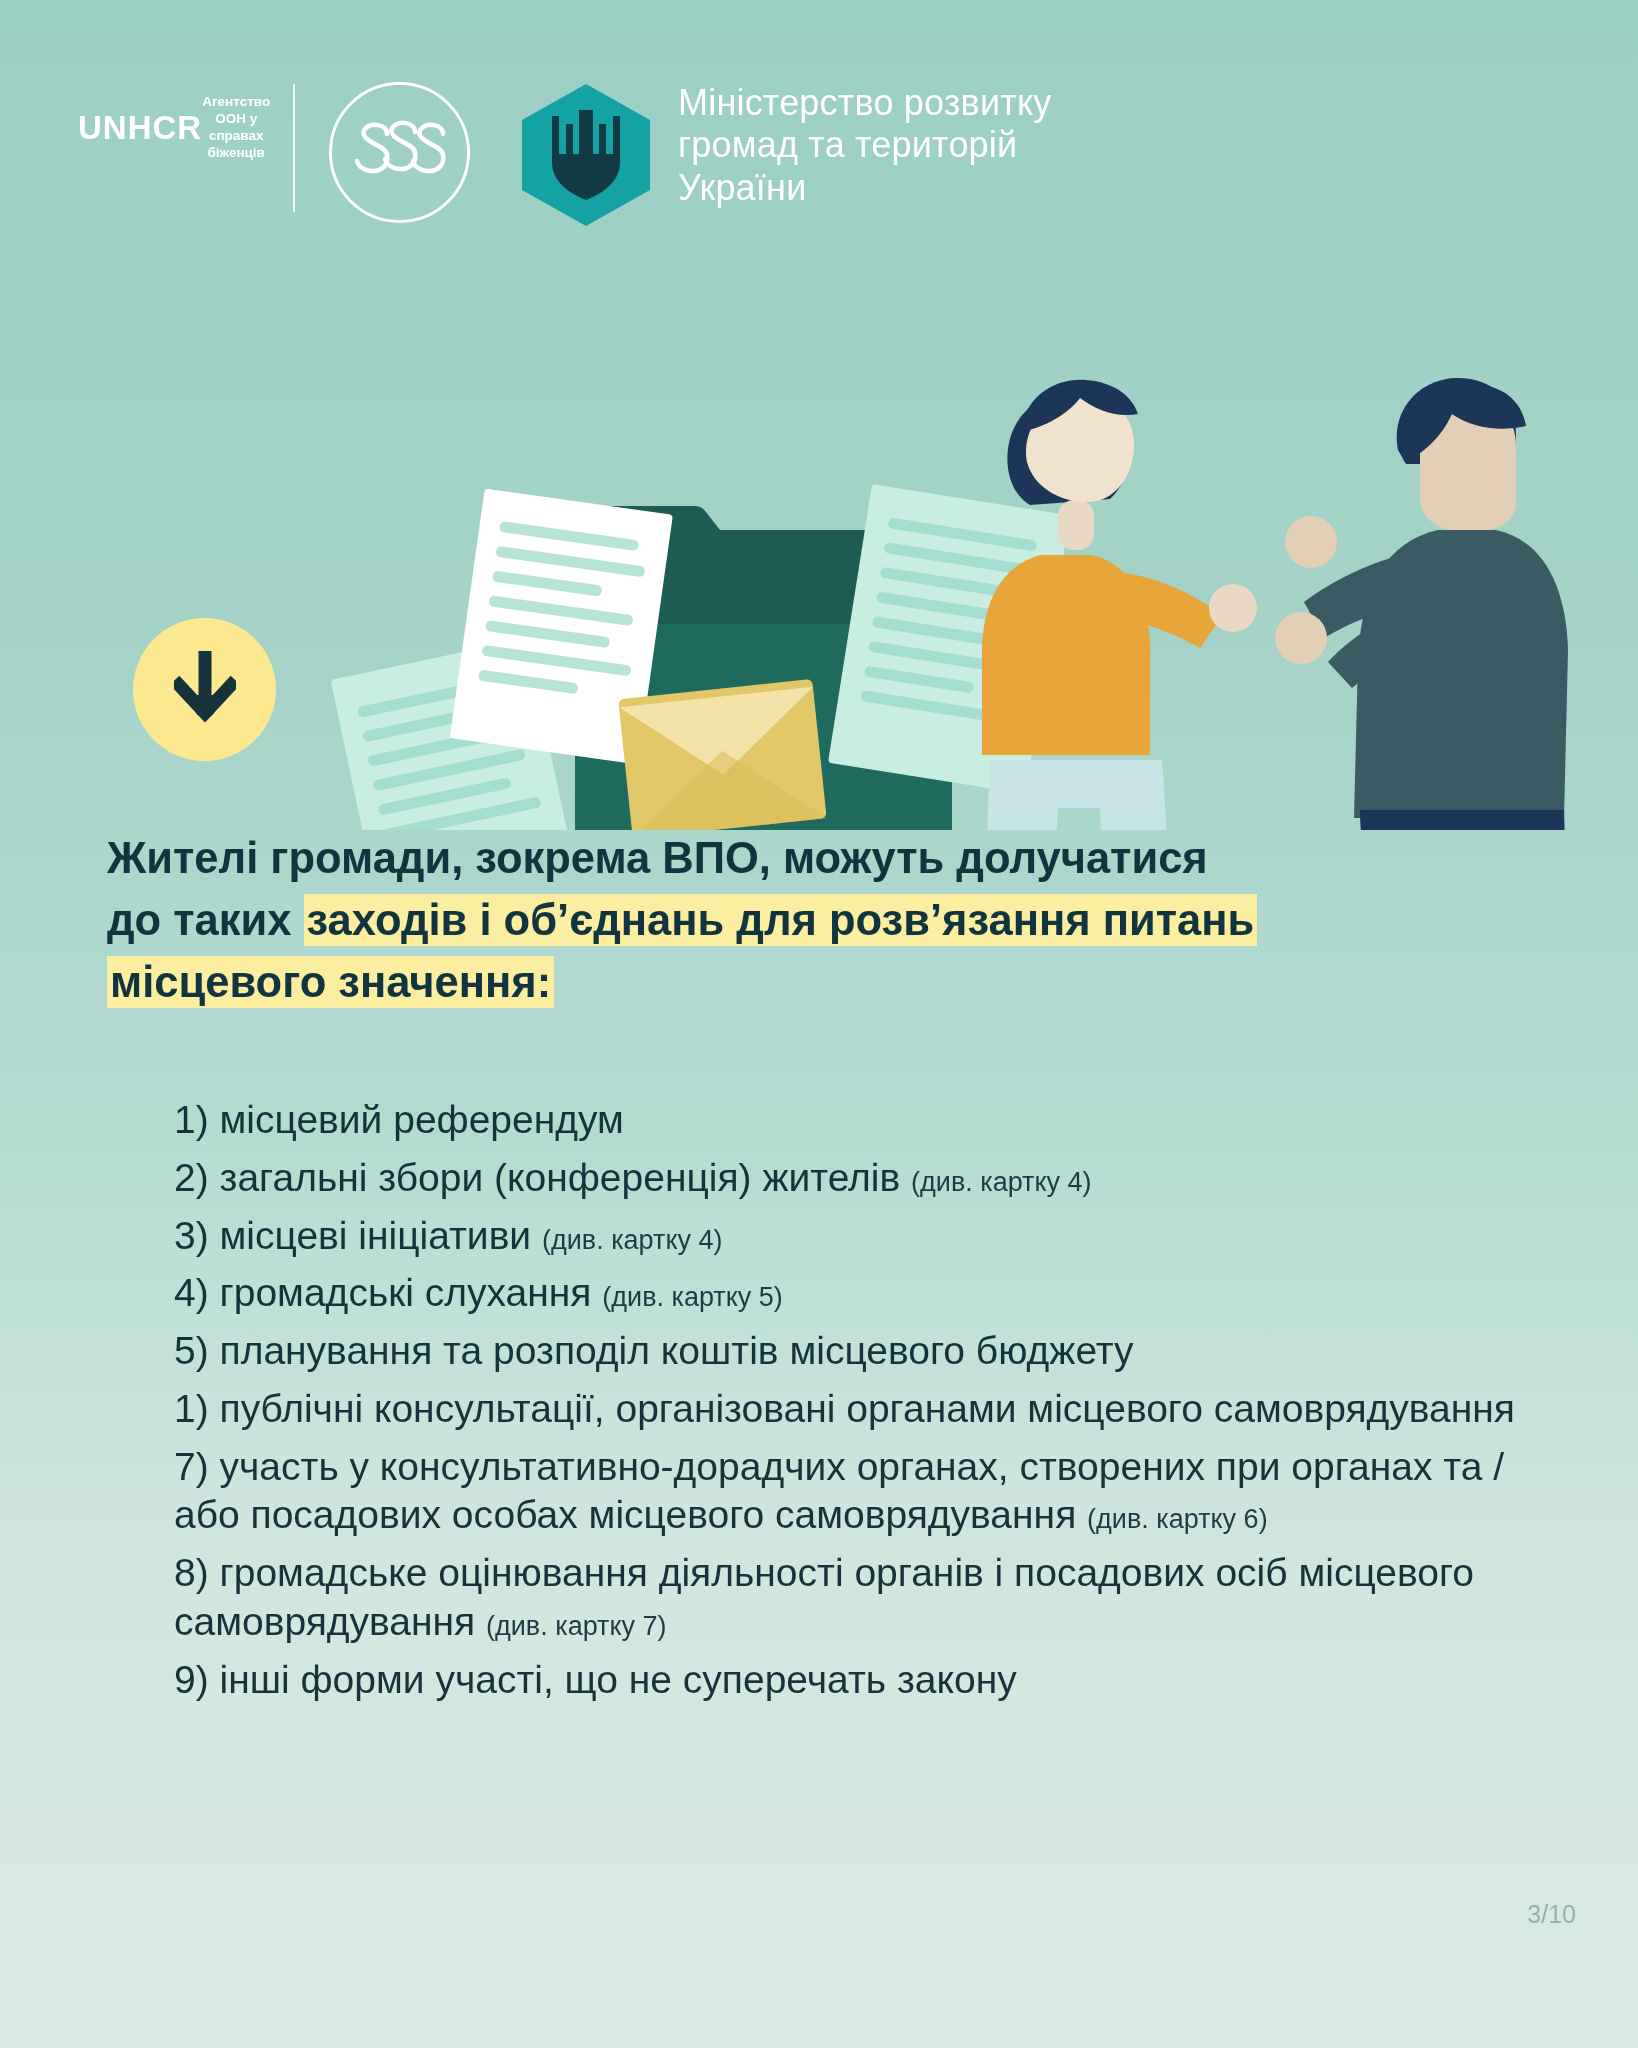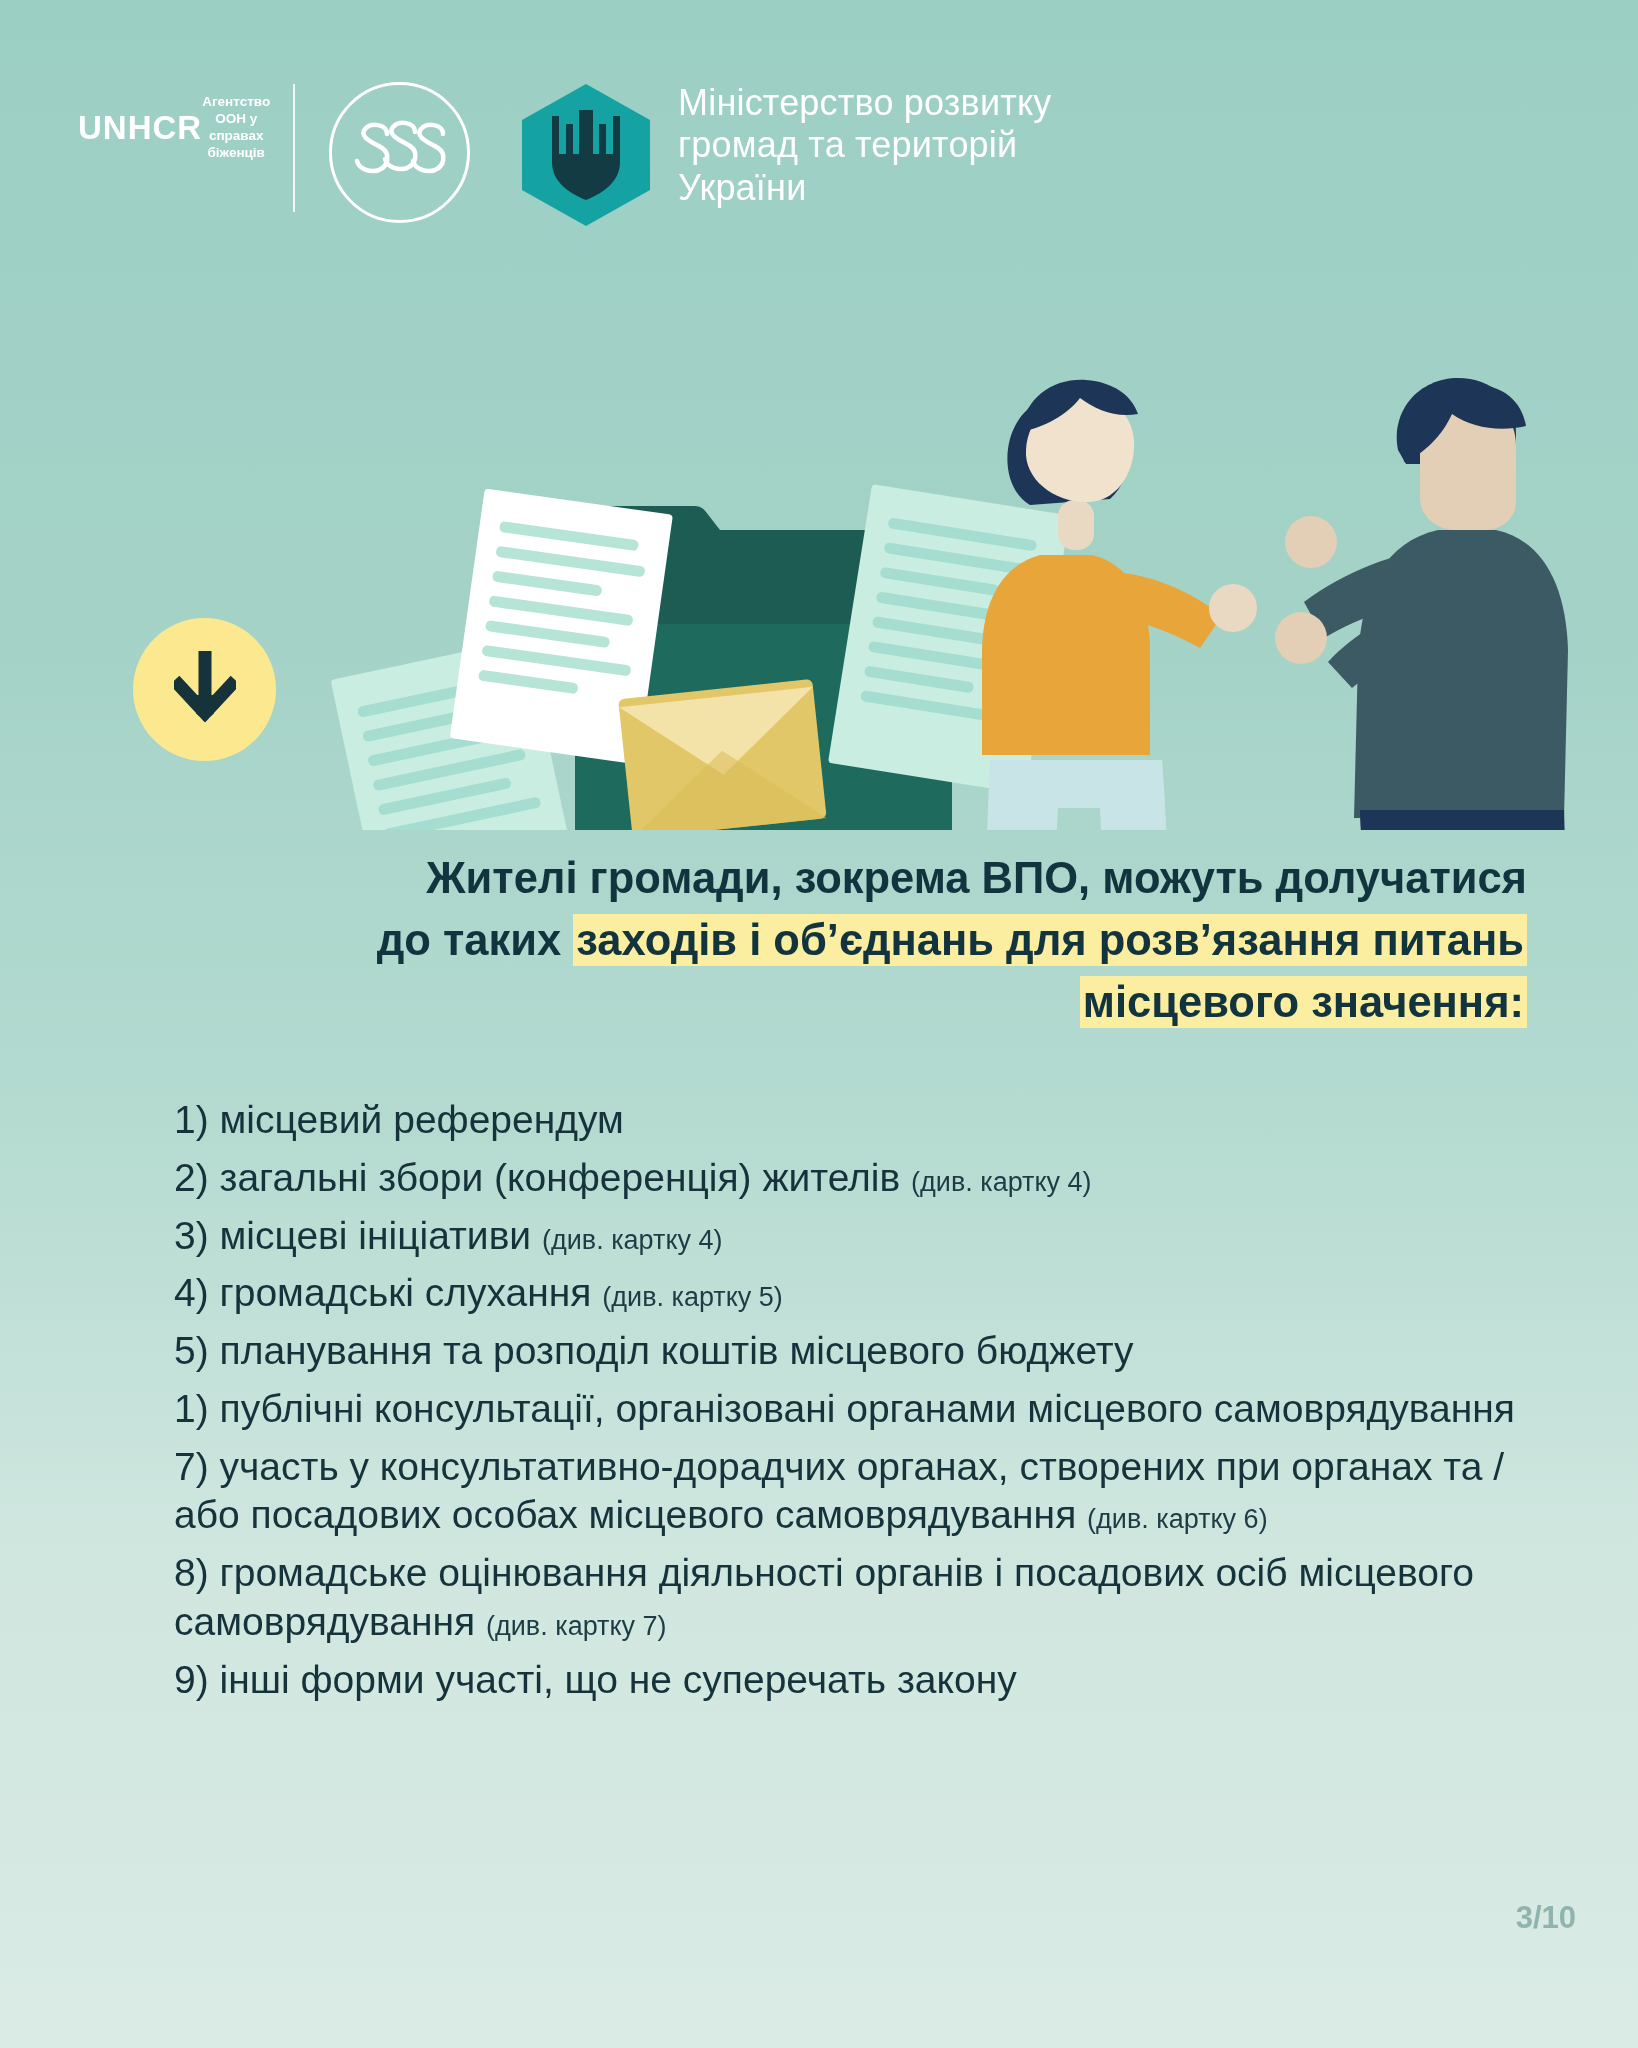--- a/index.html
+++ b/index.html
@@ -113,28 +113,27 @@
     border-radius: 50%;
     background: #fce98f;
     display: flex;
     align-items: center;
     justify-content: center;
   }
 
   
   .headline {
     position: absolute;
-    top: 848px;
+    top: 828px;
     left: 107px;
     width: 1420px;
     font-size: 43.5px;
     font-weight: bold;
     color: #12343f;
     line-height: 1.42;
-    text-align: right;
   }
   .headline .hl {
     background: #fbeea0;
     padding: 2px 3px;
     box-decoration-break: clone;
     -webkit-box-decoration-break: clone;
   }
 
   
   .list {
@@ -151,23 +150,23 @@
   }
   .list-item .note {
     font-size: 27px;
     color: #1d3c45;
   }
 
   .page-num {
     position: absolute;
     right: 62px;
     top: 1900px;
-    font-size: 31px;
+    font-size: 25px;
     color: #8fb4ad;
-    font-weight: bold;
+    font-weight: normal;
   }
 </style>
 </head>
 <body>
 
 <div class="page">
 
   <div class="header">
 
     <div class="unhcr-logo">

